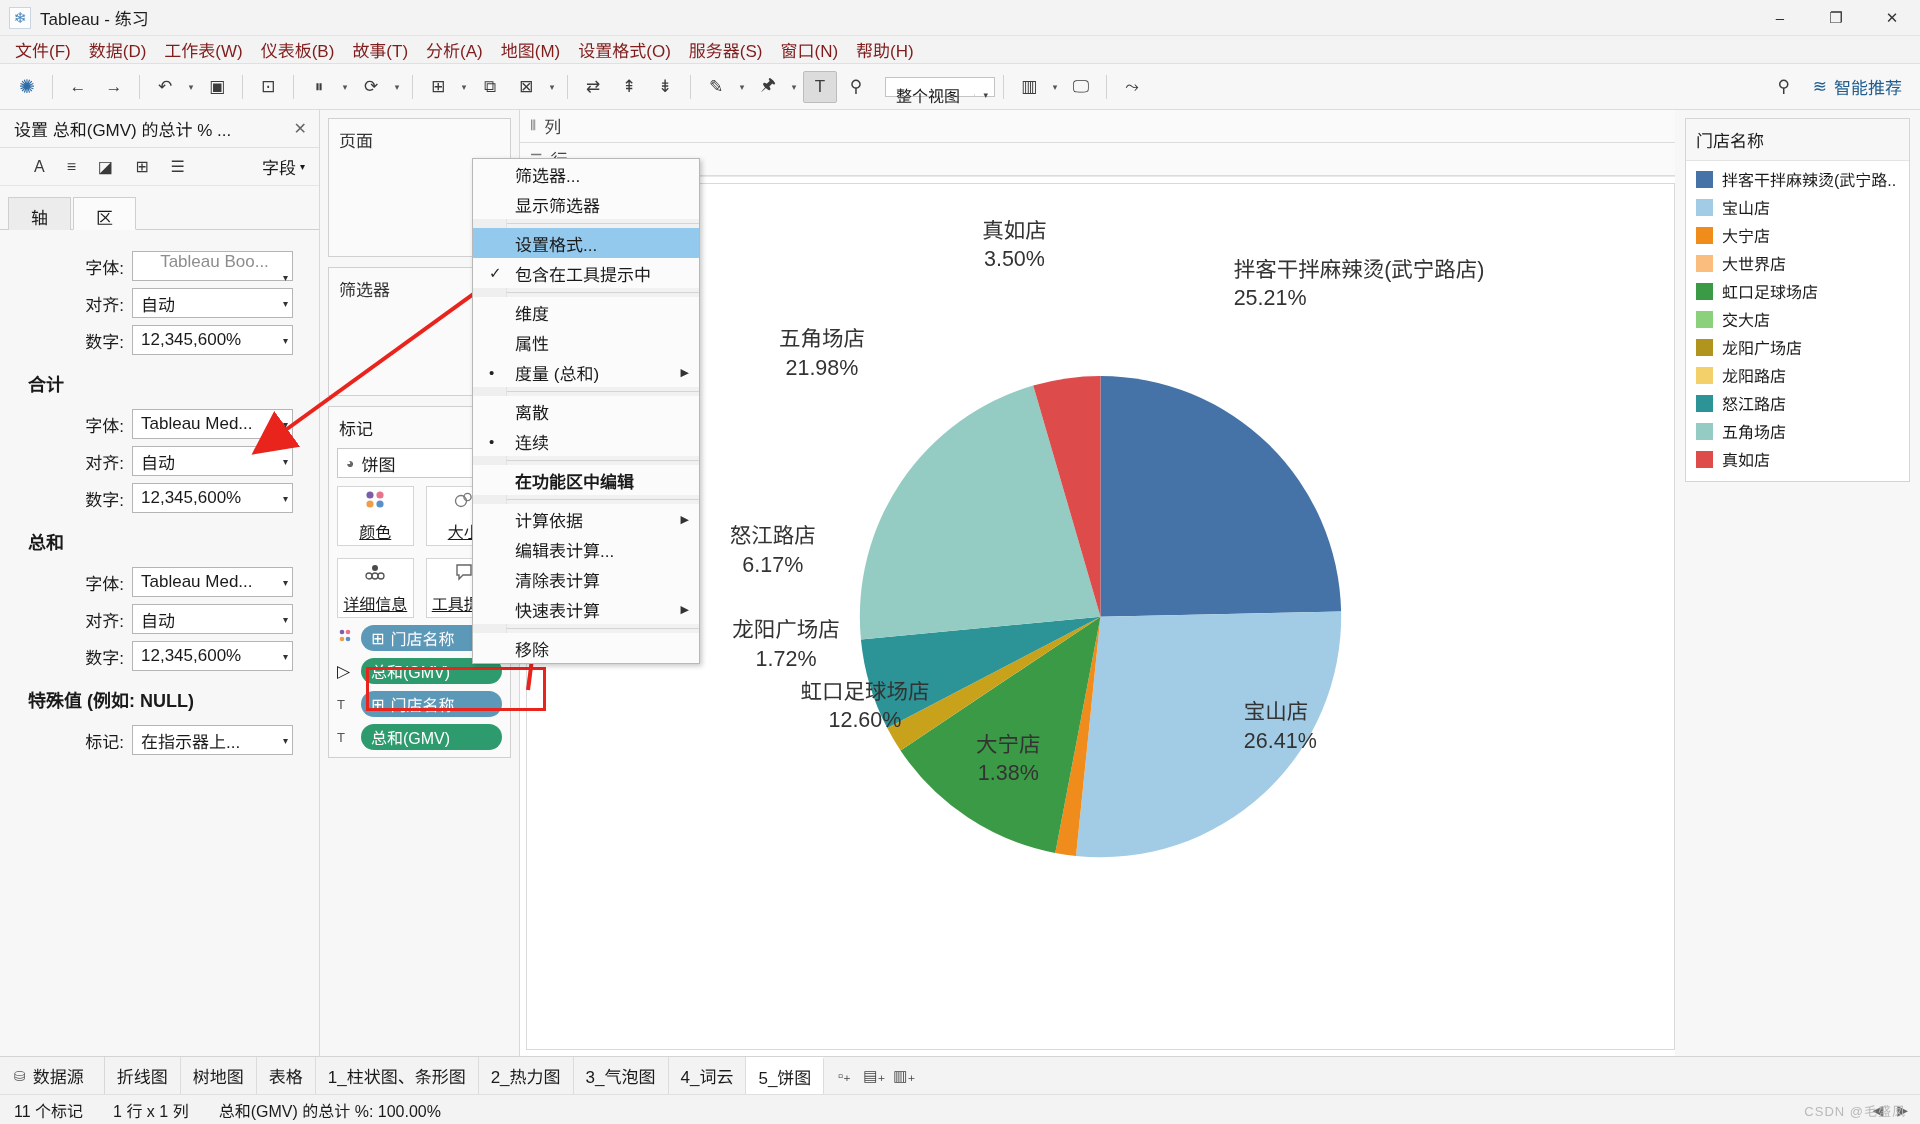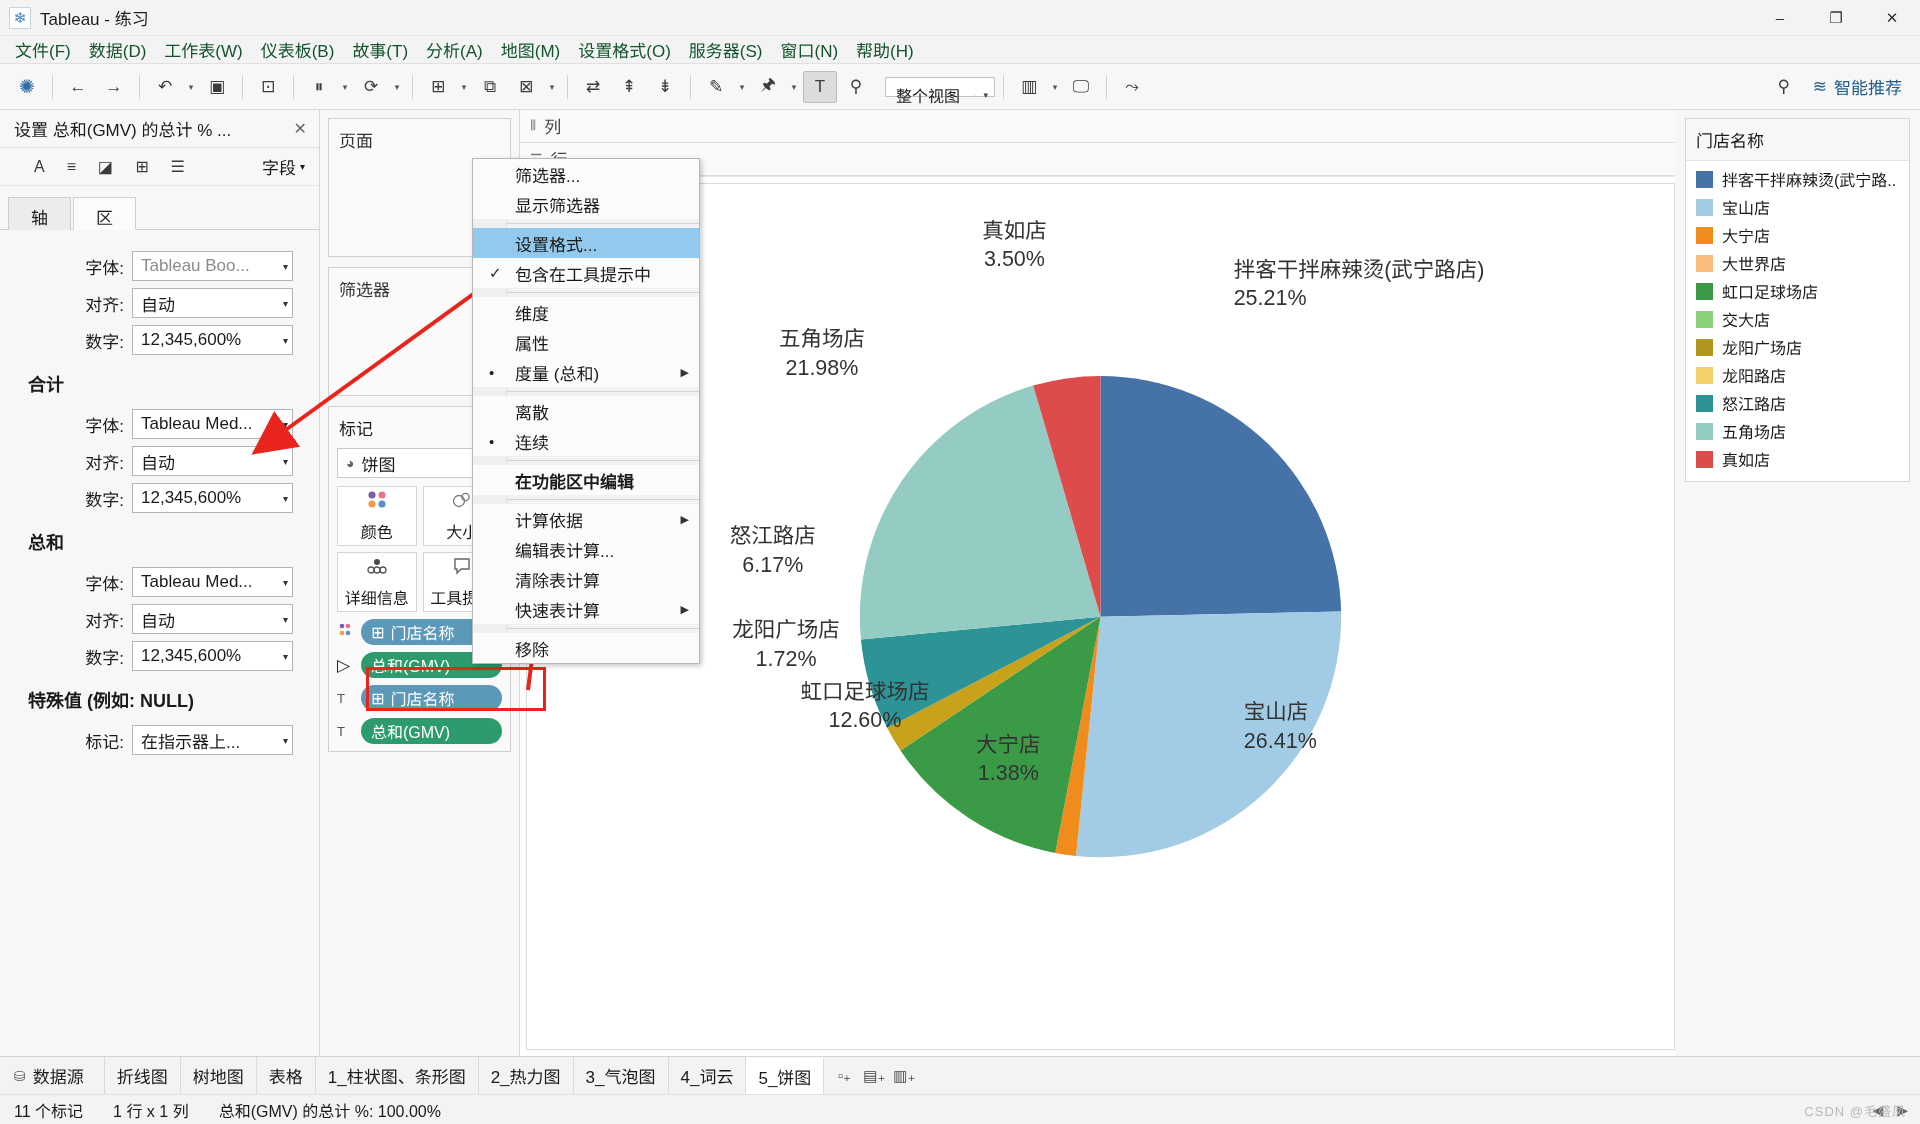--- a/index.html
+++ b/index.html
@@ -28,21 +28,21 @@
   }
   .tb-title { font-size: 17px; color: #1c1c1c; }
   .winbtns { margin-left: auto; display: flex; height: 36px; }
   .winbtn { width: 56px; height: 36px; display:flex; align-items:center; justify-content:center;
             font-size: 15px; color: #333; }
   
   .menubar {
     height: 28px; background:#f3f3f3; display:flex; align-items:center;
     padding-left: 6px; border-bottom: 1px solid #e0e0e0;
   }
-  .menuitem { padding: 3px 9px; font-size: 17px; color:#14532d; white-space: nowrap; }
+  .menuitem { padding: 3px 9px; font-size: 17px; color:#7f1d1d; white-space: nowrap; }
   
   .toolbar {
     height: 46px; background:#f7f7f7; border-bottom:1px solid #dcdcdc;
     display:flex; align-items:center; padding: 0 10px; gap: 2px;
   }
   .tbtn { width: 34px; height: 32px; display:flex; align-items:center; justify-content:center;
           color:#3c3c3c; font-size:17px; border-radius:2px; }
   .tbtn.logo { color:#2e6ca4; font-size:19px; }
   .tsep { width:1px; height:24px; background:#d2d2d2; margin: 0 6px; }
   .tcaret { width: 14px; height:32px; display:flex; align-items:center; justify-content:center;
@@ -71,36 +71,36 @@
   .lp-tabs { display:flex; padding: 10px 0 0 8px; border-bottom:1px solid #cfcfcf; height:44px; }
   .lp-tab { padding: 6px 22px; font-size:17px; border:1px solid #cfcfcf; border-bottom:none;
             background:#ececec; margin-right:2px; position:relative; top:1px;}
   .lp-tab.active { background:#fbfbfb; border-bottom:1px solid #fbfbfb; }
   .lp-body { flex:1; overflow:hidden; padding: 14px 0 0 0; background:#f7f7f7;}
   .sec-title { font-size:18px; font-weight:bold; padding: 8px 0 6px 28px; }
   .frow { display:flex; align-items:center; margin: 7px 0; padding-right: 26px; }
   .flabel { width:132px; text-align:right; padding-right:8px; font-size:17px; }
   .fctl { flex:1; height: 30px; border:1px solid #b5b5b5; background:#fff;
           display:flex; align-items:center; padding: 0 4px 0 8px; font-size:17px; }
-  .fctl.dim { color:#8d8d8d; }
+  .fctl.dim { color:#8d8d8d;flex-direction:column; }
   .fctl .cv { margin-left:auto; font-size:10px; color:#333; }
   .lp-clear { margin: 26px 22px 0 22px; height:34px; border:1px solid #b0b0b0; background:#f0f0f0;
               display:flex; align-items:center; justify-content:center; font-size:17px; }
   
   .shelfcol { width: 200px; background:#f7f7f7; border-right:1px solid #d8d8d8; padding: 8px 8px 8px 8px;}
   .card { border:1px solid #d0d0d0; background:#fafafa; margin-bottom: 10px; }
   .card-h { font-size:17px; padding: 8px 10px; color:#333; }
   .card-body { height: 110px; }
   .pages-card .card-body { height: 96px; }
   .filters-card .card-body { height: 86px; }
   .marks-card { border:1px solid #d0d0d0; background:#fafafa; }
   .marks-h { font-size:17px; padding: 8px 10px; }
   .marktype { margin: 0 8px 8px 8px; height:30px; border:1px solid #c9c9c9; background:#fff;
               display:flex; align-items:center; gap:7px; padding: 0 8px; font-size:17px; }
-  .mgrid { display:grid; grid-template-columns: 1fr 1fr; gap:6px; margin: 0 8px; }
+  .mgrid { display:grid; grid-template-columns: 1fr 1fr; gap:12px; margin: 0 8px; text-decoration: underline; }
   .mbtn { border:1px solid #d5d5d5; background:#fff; height:60px; display:flex; flex-direction:column;
           align-items:center; justify-content:center; gap:5px; font-size:16px; }
   .pillrow { display:flex; align-items:center; gap:6px; margin: 7px 8px; }
   .pilldot { width:18px; }
   .pill { flex:1; height:26px; border-radius:13px; display:flex; align-items:center;
           gap:6px; padding: 0 10px; font-size:16px; color:#fff; white-space:nowrap; overflow:hidden; }
   .pill.blue { background:#5c98b8; }
   .pill.green { background:#2e9b6e; }
   
   .center { flex:1; display:flex; flex-direction:column; background:#fff; }

